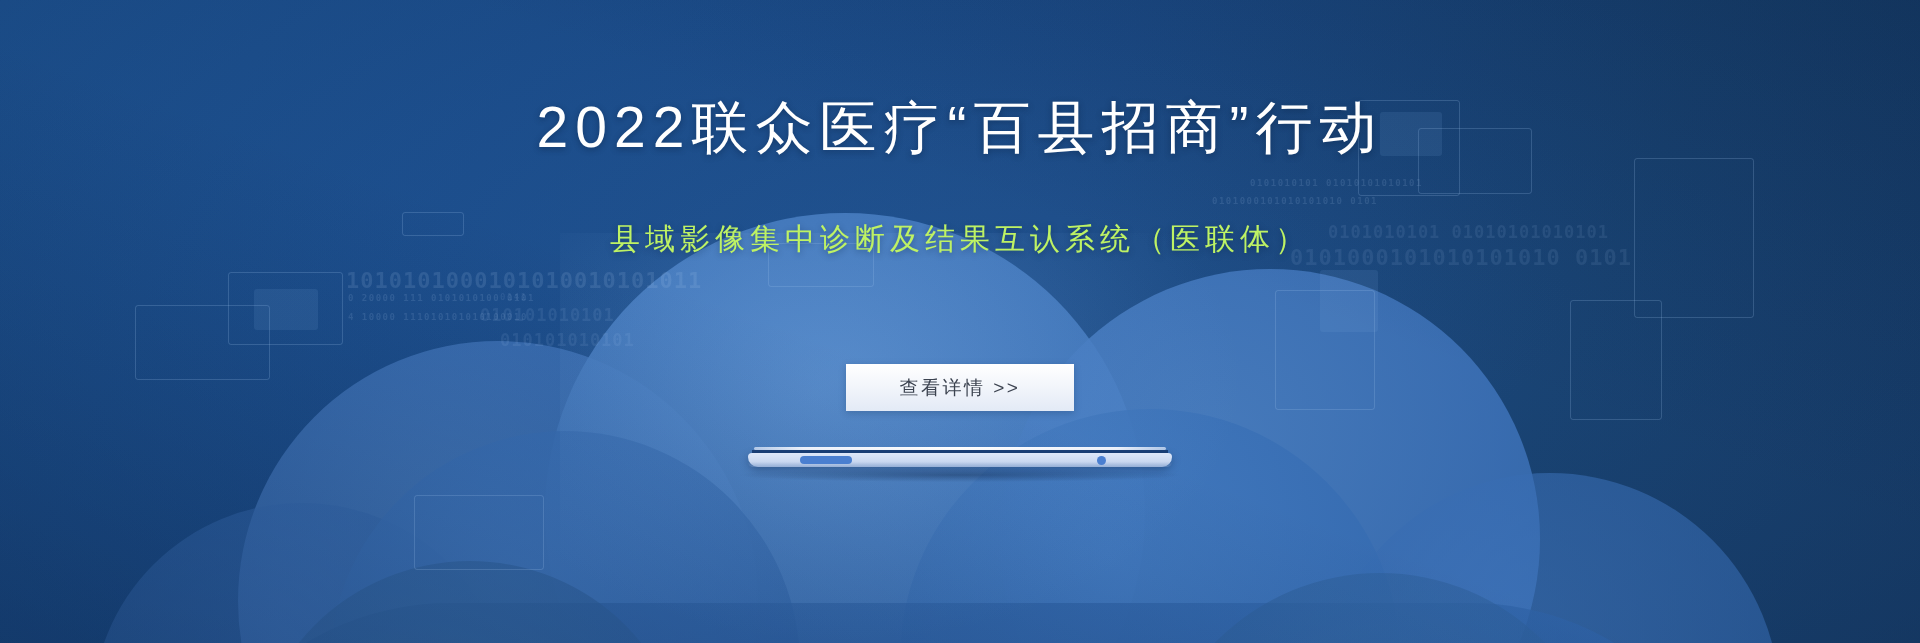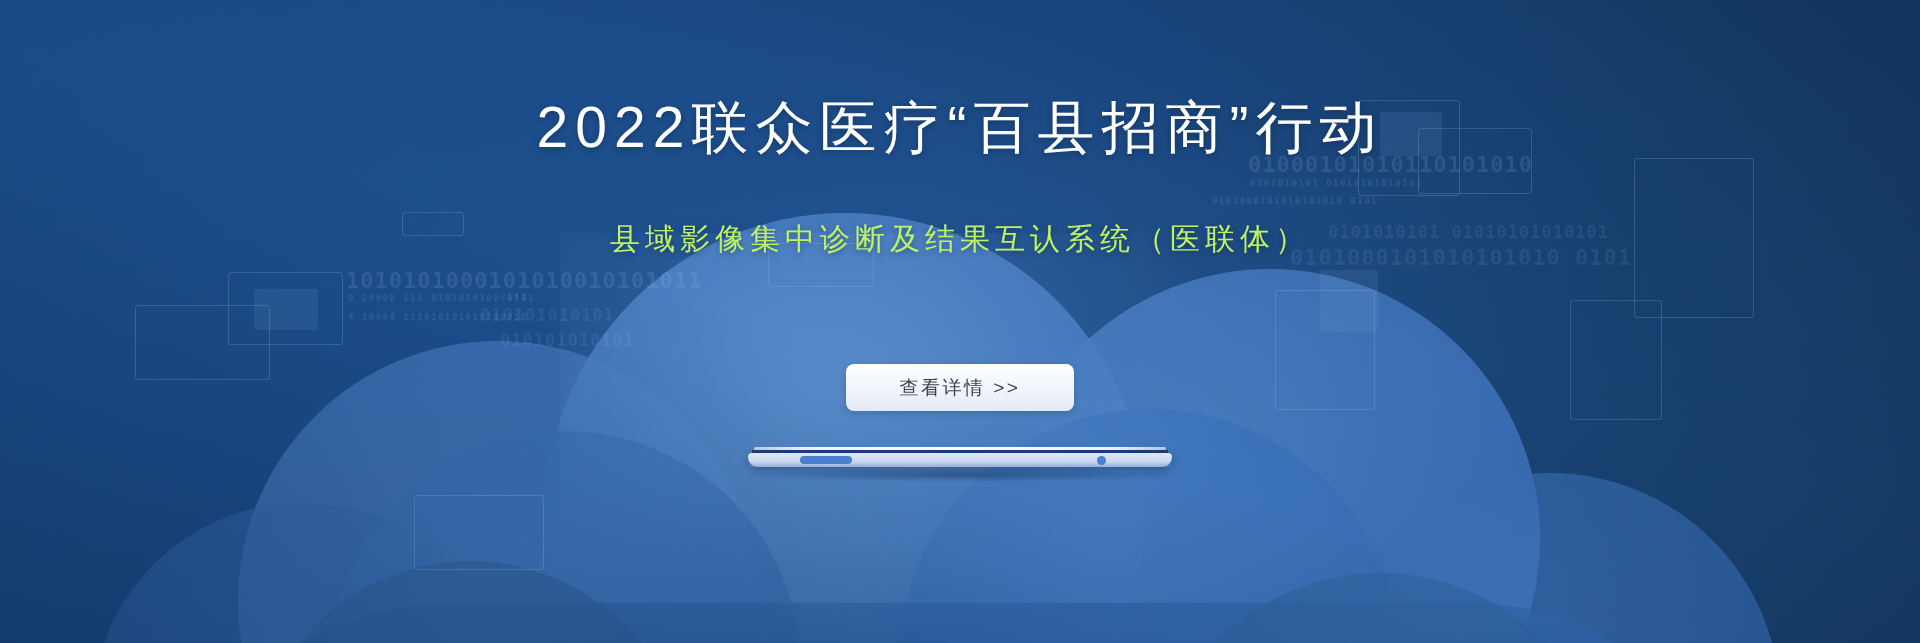--- a/index.html
+++ b/index.html
@@ -109,21 +109,21 @@
     display: flex;
     justify-content: center;
   }
   .cta {
     display: inline-flex;
     align-items: center;
     justify-content: center;
     width: 228px;
     height: 47px;
     border: none;
-    border-radius: 8px;
+    border-radius: 0;
     background: linear-gradient(180deg, #ffffff 0%, #f3f6fb 45%, #e3eaf6 100%);
     color: #3c4350;
     font-family: "Liberation Sans", "DejaVu Sans", sans-serif;
     font-size: 19px;
     letter-spacing: 2.5px;
     cursor: pointer;
     box-shadow: 0 2px 7px rgba(8,30,62,0.22);
   }
 
   
@@ -241,21 +241,20 @@
   <div class="deco-rect" style="left:1634px; top:158px; width:120px; height:160px;"></div>
   <div class="deco-rect" style="left:1570px; top:300px; width:92px; height:120px;"></div>
   <div class="deco-fill" style="left:1320px; top:270px; width:58px; height:62px;"></div>
   <div class="deco-rect" style="left:1275px; top:290px; width:100px; height:120px;"></div>
 
   <div class="binary b-lg" style="left:346px; top:268px;">1010101000101010010101011</div>
   <div class="binary b-sm" style="left:348px; top:293px;">0 20000 111      0101010100   0101</div>
   <div class="binary b-sm" style="left:348px; top:312px;">4 10000 111010101010100010</div>
   <div class="binary b-md dim" style="left:500px; top:330px;">010101010101</div>
 
-  <div class="binary b-lg" style="left:1248px; top:152px;">01000101010110101010</div>
   <div class="binary b-sm" style="left:1250px; top:178px;">0101010101   01010101010101</div>
   <div class="binary b-sm" style="left:1212px; top:196px;">0101000101010101010   0101</div>
   <div class="binary b-md dim" style="left:1328px; top:222px;">0101010101   01010101010101</div>
   <div class="binary b-lg dim" style="left:1290px; top:245px;">0101000101010101010   0101</div>
   <div class="binary b-md dim" style="left:480px; top:305px;">010101010101</div>
   <div class="binary b-sm dim" style="left:500px; top:292px;">0141</div>
 
   <div class="title">2022联众医疗“百县招商”行动</div>
 
   <div class="subtitle">县域影像集中诊断及结果互认系统（医联体）</div>

